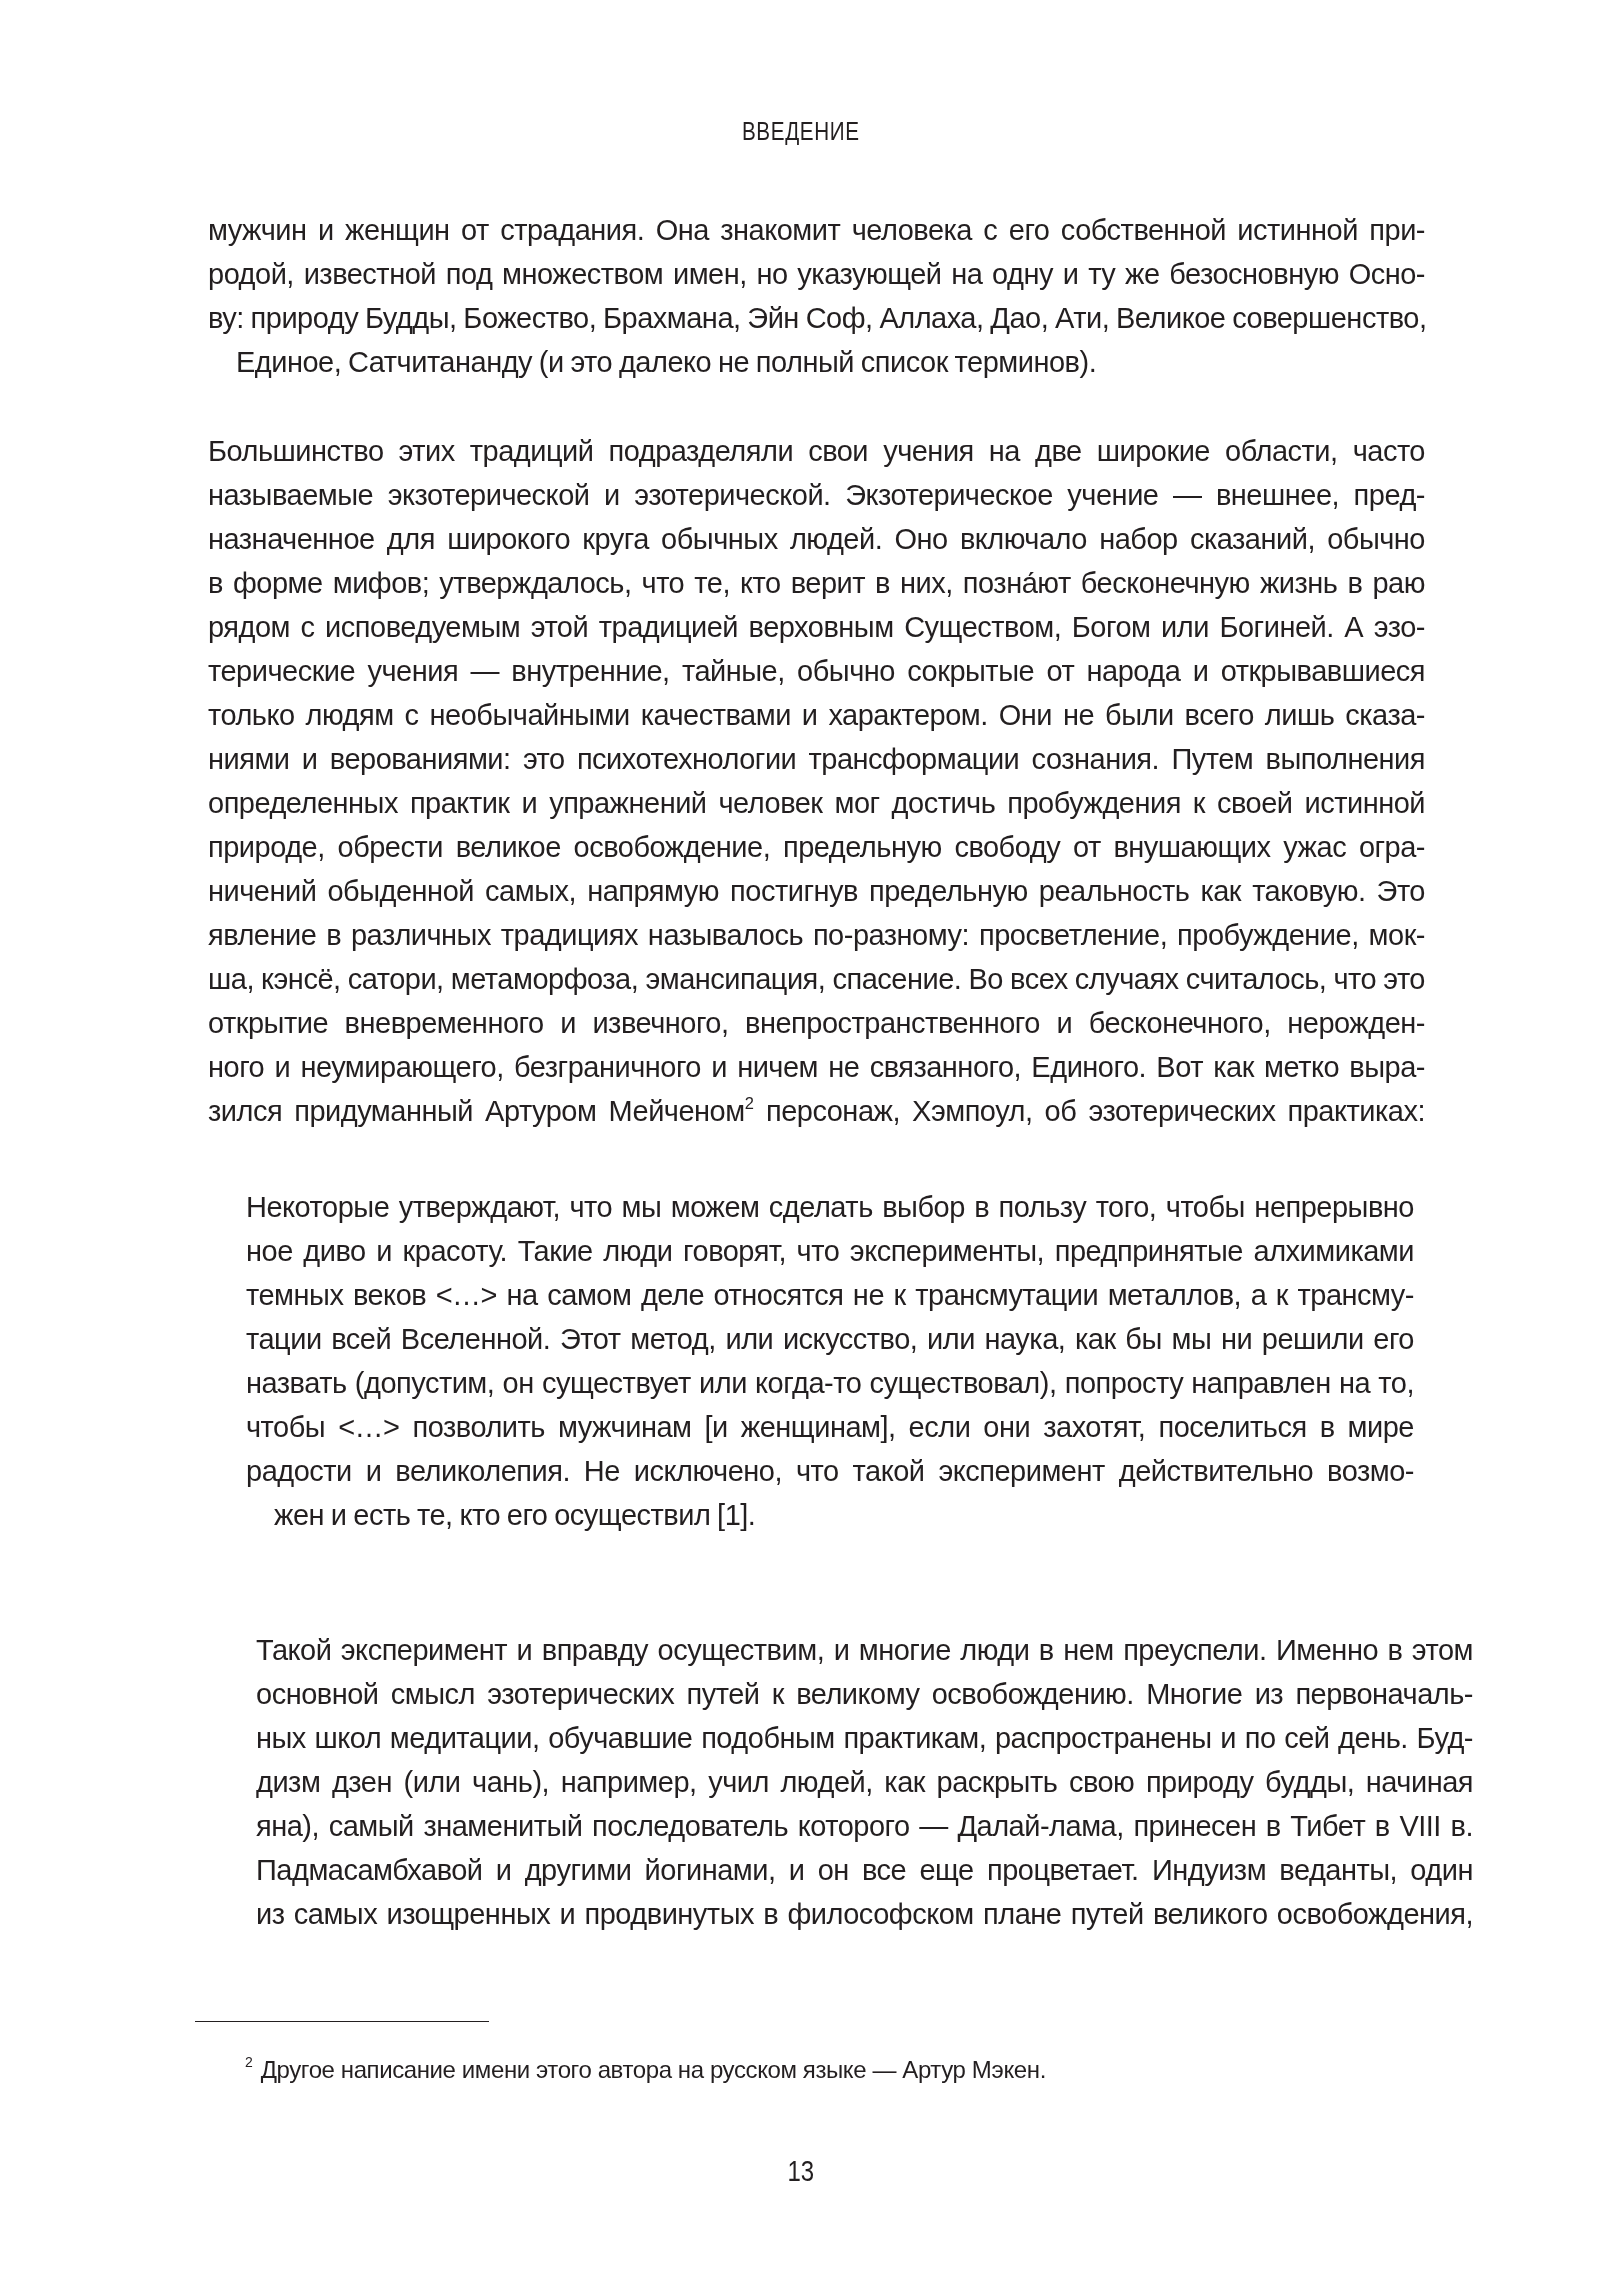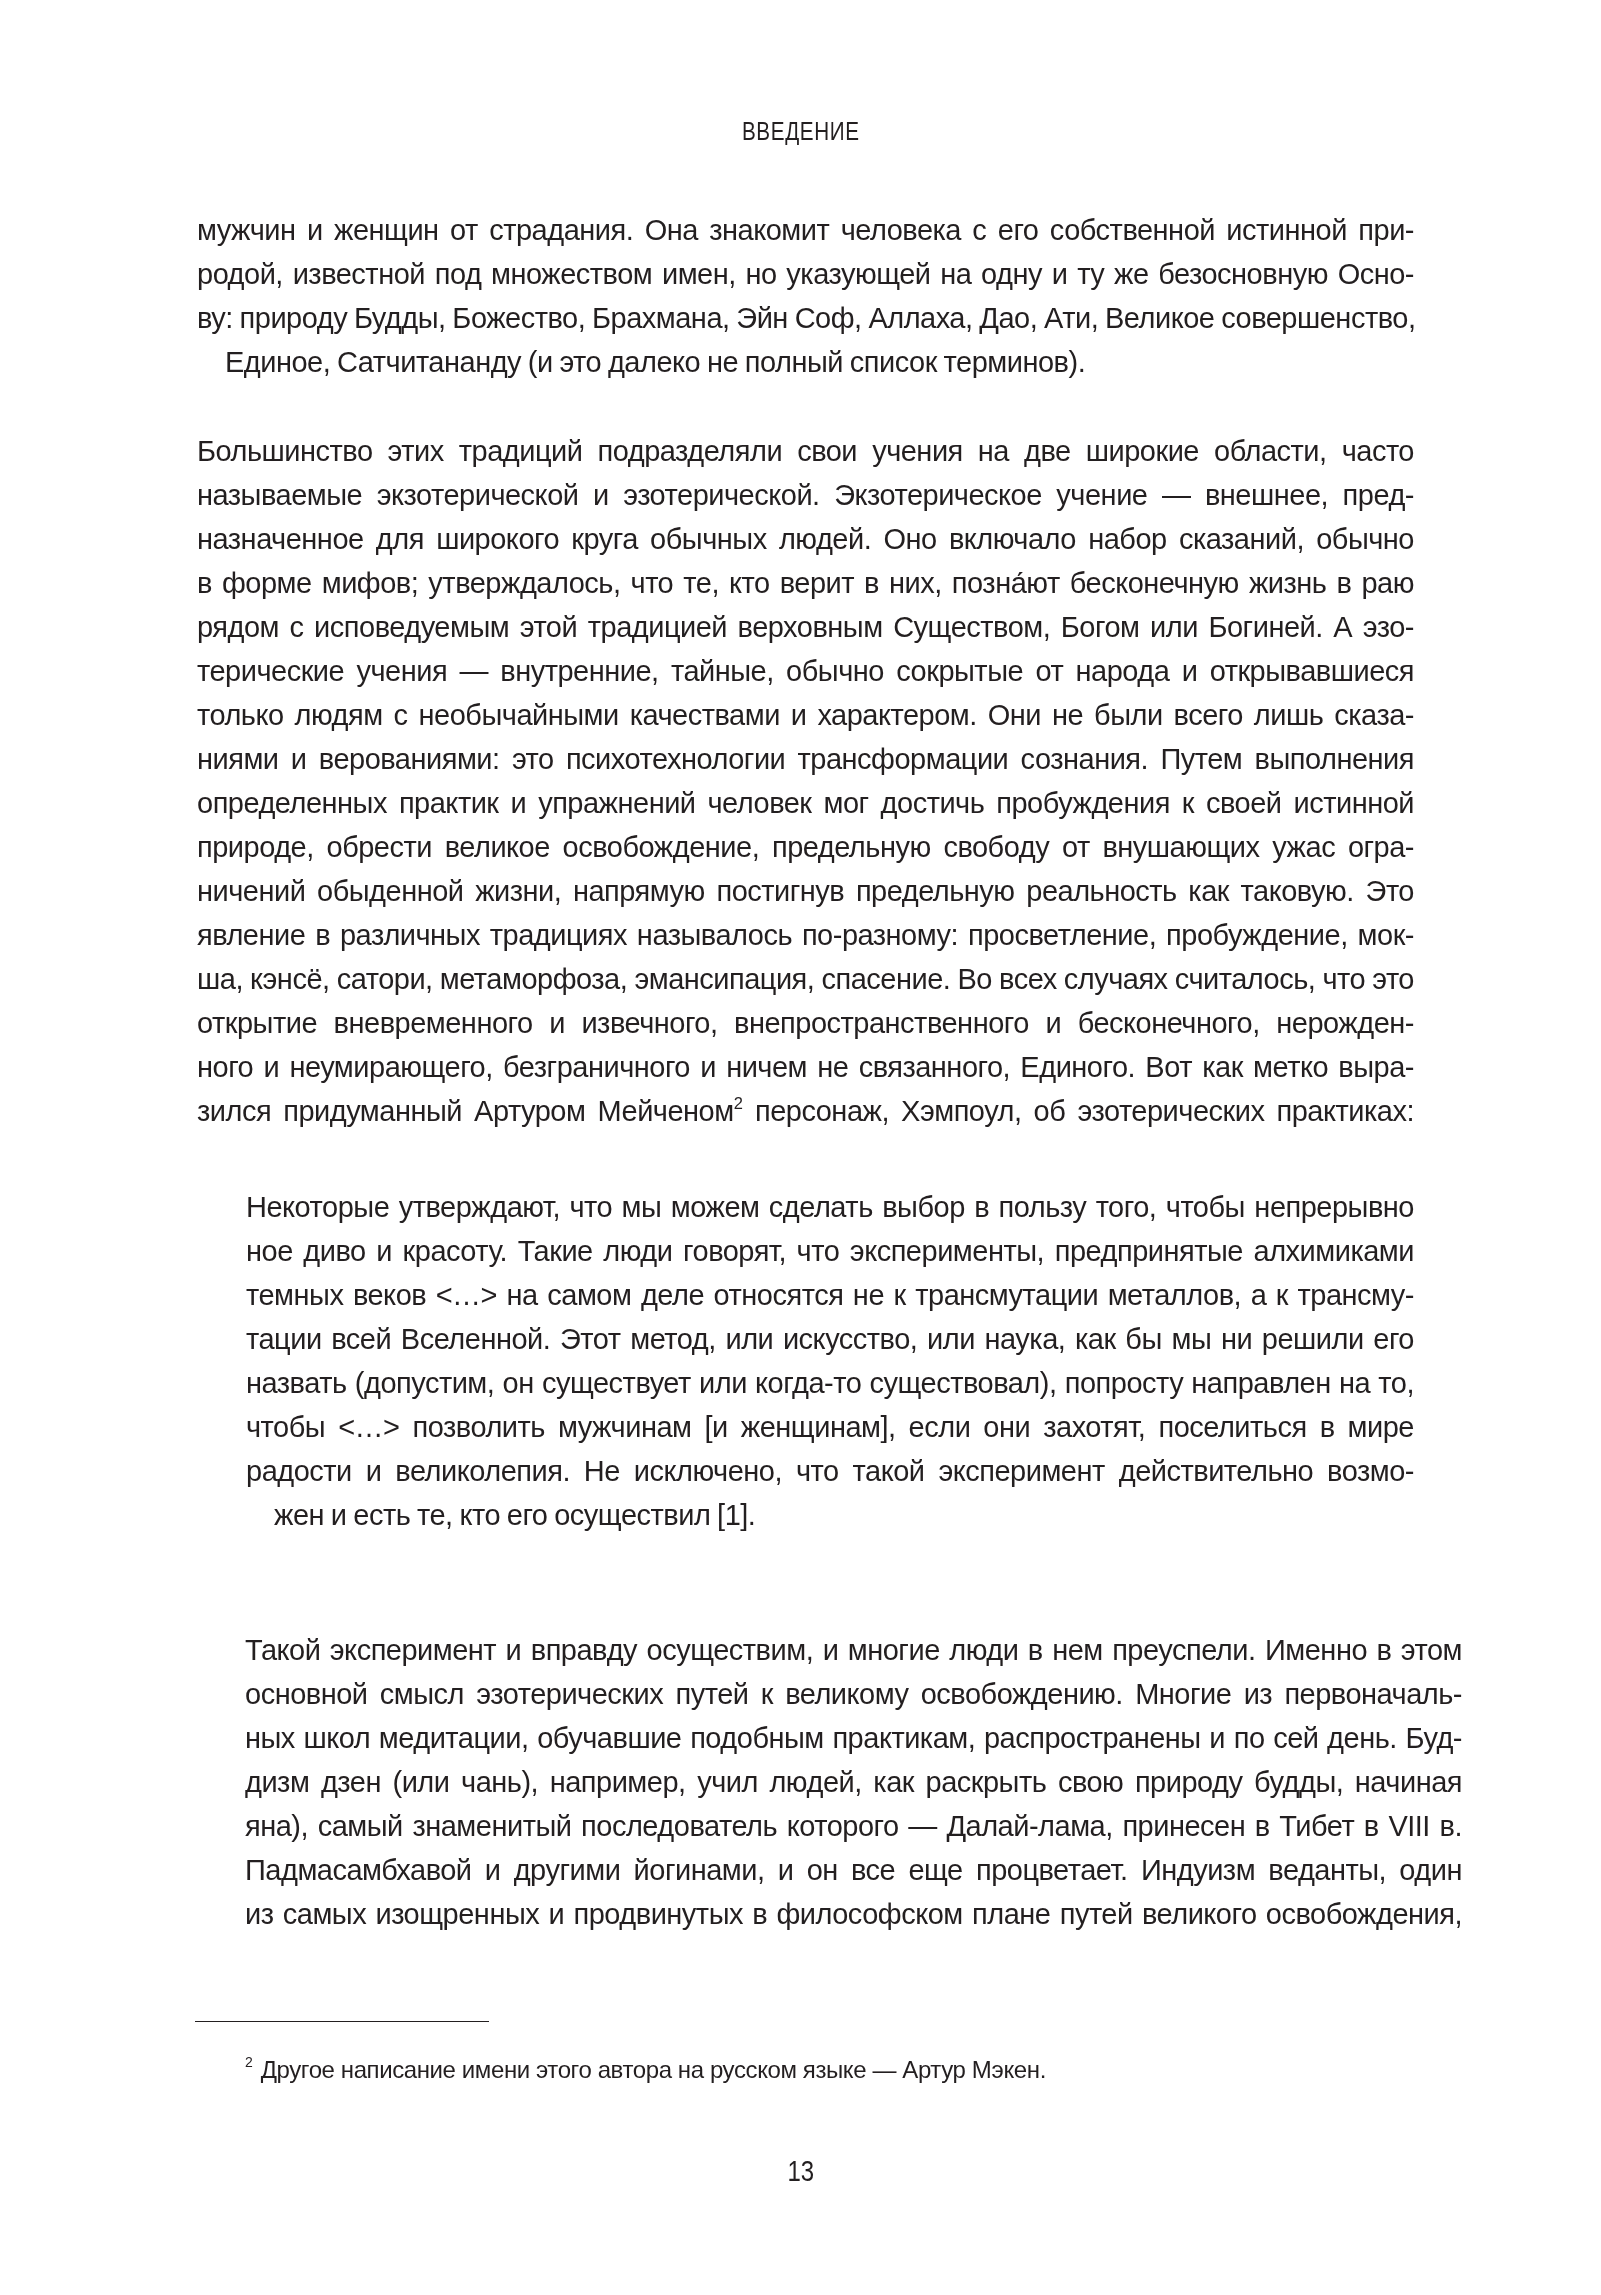--- a/index.html
+++ b/index.html
@@ -24,21 +24,21 @@
     font-family: "Liberation Sans", sans-serif;
     font-size: 26.5px;
     line-height: 30px;
     letter-spacing: 0.8px;
     transform: scaleX(0.78);
     transform-origin: 800px 0;
     color: #231f20;
   }
   .text-block {
     position: absolute;
-    left: 197px;
+    left: 208px;
     width: 1217px;
     font-size: 29px;
     line-height: 44px;
     text-align: justify;
     text-align-last: left;
     hyphens: manual;
     letter-spacing: -0.5px;
     word-spacing: -0.8px;
   }
   .line {
@@ -112,21 +112,21 @@
   <span class="line">Большинство этих традиций подразделяли свои учения на две широкие области, часто</span>
   <span class="line">называемые экзотерической и эзотерической. Экзотерическое учение — внешнее, пред-</span>
   <span class="line">назначенное для широкого круга обычных людей. Оно включало набор сказаний, обычно</span>
   <span class="line">в форме мифов; утверждалось, что те, кто верит в них, позна́ют бесконечную жизнь в раю</span>
   <span class="line">рядом с исповедуемым этой традицией верховным Существом, Богом или Богиней. А эзо-</span>
   <span class="line">терические учения — внутренние, тайные, обычно сокрытые от народа и открывавшиеся</span>
   <span class="line">только людям с необычайными качествами и характером. Они не были всего лишь сказа-</span>
   <span class="line">ниями и верованиями: это психотехнологии трансформации сознания. Путем выполнения</span>
   <span class="line">определенных практик и упражнений человек мог достичь пробуждения к своей истинной</span>
   <span class="line">природе, обрести великое освобождение, предельную свободу от внушающих ужас огра-</span>
-  <span class="line">ничений обыденной жизни, напрямую постигнув предельную реальность как таковую. Это</span>
+  <span class="line">ничений обыденной самых, напрямую постигнув предельную реальность как таковую. Это</span>
   <span class="line">явление в различных традициях называлось по-разному: просветление, пробуждение, мок-</span>
   <span class="line">ша, кэнсё, сатори, метаморфоза, эмансипация, спасение. Во всех случаях считалось, что это</span>
   <span class="line">открытие вневременного и извечного, внепространственного и бесконечного, нерожден-</span>
   <span class="line">ного и неумирающего, безграничного и ничем не связанного, Единого. Вот как метко выра-</span>
   <span class="line"><span>зился придуманный Артуром Мейченом</span><sup class="fnref">2</sup><span> персонаж, Хэмпоул, об эзотерических практиках:</span></span>
 </div>
 
 <div class="text-block quote">
   <span class="line">Некоторые утверждают, что мы можем сделать выбор в пользу того, чтобы непрерывно</span>
   <span class="line">ное диво и красоту. Такие люди говорят, что эксперименты, предпринятые алхимиками</span>

